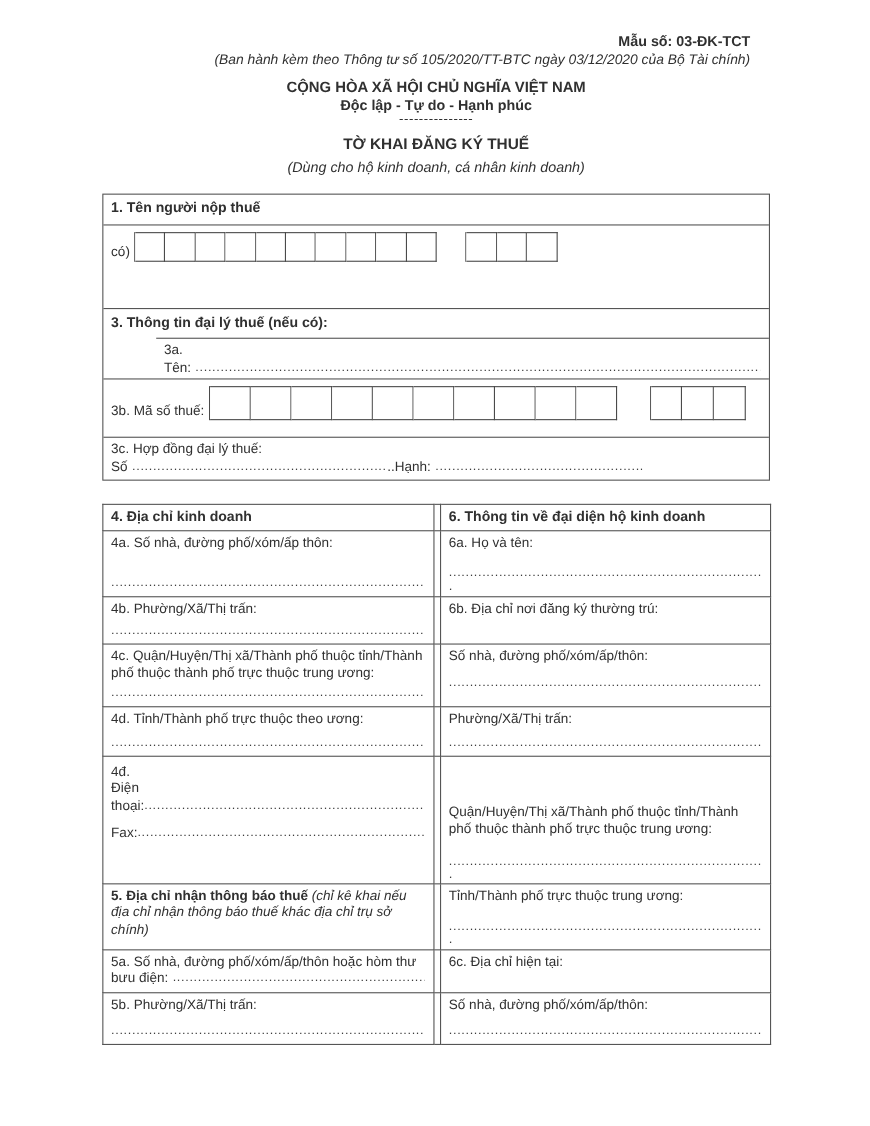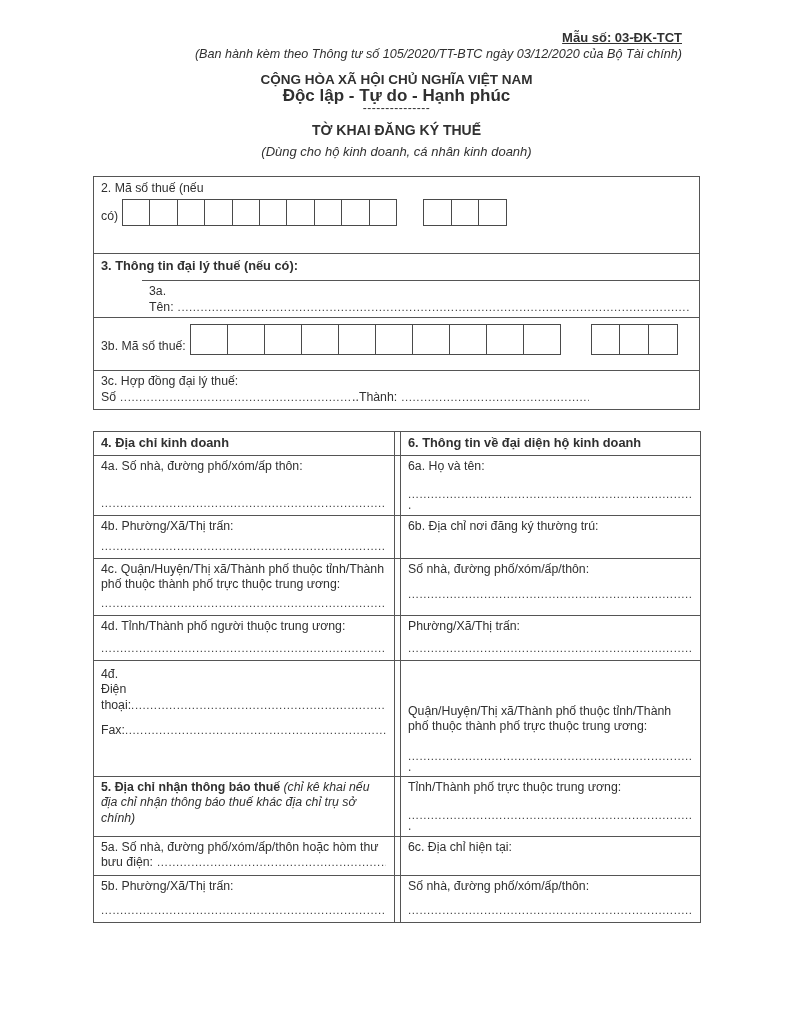--- a/index.html
+++ b/index.html
@@ -3,25 +3,25 @@
 <meta charset="utf-8">
 <style>
   html,body{margin:0;padding:0;background:#fff;}
   .sheet{position:relative;width:791px;height:1024px;background:#ffffff;overflow:hidden;
          font-family:"Liberation Sans",sans-serif;color:#303030;}
   .b{font-weight:bold;}
   .i{font-style:italic;}
 
   
   .hdr-right{margin-left:93px;width:589px;text-align:right;padding-top:31px;}
-  .form-no{font-size:13px;font-weight:bold;line-height:14px;text-decoration:underline;}
+  .form-no{font-size:13px;font-weight:bold;line-height:14px;}
   .issue-note{font-size:12.6px;font-style:italic;line-height:14px;margin-top:2px;}
   .hdr-center{margin-left:93px;width:607px;text-align:center;}
   .nat-title{font-size:13.5px;font-weight:bold;margin-top:11px;line-height:15px;}
-  .nat-motto{font-size:17px;font-weight:bold;margin-top:1px;line-height:15px;}
+  .nat-motto{font-size:13px;font-weight:bold;margin-top:1px;line-height:15px;}
   .dash-sep{font-size:12px;line-height:10px;letter-spacing:0.5px;color:#303030;}
   .doc-title{font-size:14px;font-weight:bold;margin-top:9px;line-height:16px;}
   .doc-subtitle{font-size:13px;font-style:italic;margin-top:6px;line-height:15px;}
 
   
   .t1{margin:17px 0 0 93px;width:607px;border:1.5px solid #555;box-sizing:border-box;
       font-size:12.3px;line-height:15.5px;}
   .t1 .row{border-top:1.5px solid #555;padding:4px 8px 3px 7px;box-sizing:border-box;overflow:hidden;}
   .t1 .row:first-child{border-top:none;}
   .t1 .hrow{font-weight:bold;font-size:12.8px;}
@@ -83,23 +83,23 @@
   </div>
   <div class="hdr-center">
     <div class="nat-title">CỘNG HÒA XÃ HỘI CHỦ NGHĨA VIỆT NAM</div>
     <div class="nat-motto">Độc lập - Tự do - Hạnh phúc</div>
     <div class="dash-sep">---------------</div>
     <div class="doc-title">TỜ KHAI ĐĂNG KÝ THUẾ</div>
     <div class="doc-subtitle">(Dùng cho hộ kinh doanh, cá nhân kinh doanh)</div>
   </div>
 
   <div class="t1">
+    <div class="row r-name hrow">1. Tên người nộp thuế</div>
 
     <div class="row r-mst">
-      <div>2. Mã số thuế (nếu</div>
       <div class="mst-line">
         <span class="pre">có)</span>
         <div class="mst-group g-main">
             <div class="mst-cell"></div>
             <div class="mst-cell"></div>
             <div class="mst-cell"></div>
             <div class="mst-cell"></div>
             <div class="mst-cell"></div>
             <div class="mst-cell"></div>
             <div class="mst-cell"></div>
@@ -146,21 +146,21 @@
             <div class="mst-cell"></div>
           </div>
       </div>
     </div>
 
     <div class="row r-contract">
       <div>3c. Hợp đồng đại lý thuế:</div>
       <div class="flexline">
         <span class="lbl">Số</span>
         <span class="dotfill w232">........................................................................................................................................................................................................</span>
-        <span class="lbl">..Thành:</span>
+        <span class="lbl">..Hạnh:</span>
         <span class="dotfill w188">........................................................................................................................................................................................................</span>
         <span class="spacer"></span>
       </div>
     </div>
   </div>
 
   <table class="t2">
     <colgroup>
         <col style="width:301px">
         <col style="width:6px">
@@ -212,21 +212,21 @@
         <div class="cellflex">
           <div>Số nhà, đường phố/xóm/ấp/thôn:</div>
           <div class="dotline">........................................................................................................................................................................................................</div>
           <div class="gapline"></div>
         </div>
       </td>
     </tr>
     <tr class="r4">
       <td>
         <div class="cellflex">
-          <div>4d. Tỉnh/Thành phố người thuộc trung ương:</div>
+          <div>4d. Tỉnh/Thành phố trực thuộc theo ương:</div>
           <div class="dotline">........................................................................................................................................................................................................</div>
         </div>
       </td>
       <td class="mid"></td>
       <td>
         <div class="cellflex">
           <div>Phường/Xã/Thị trấn:</div>
           <div class="dotline">........................................................................................................................................................................................................</div>
         </div>
       </td>

